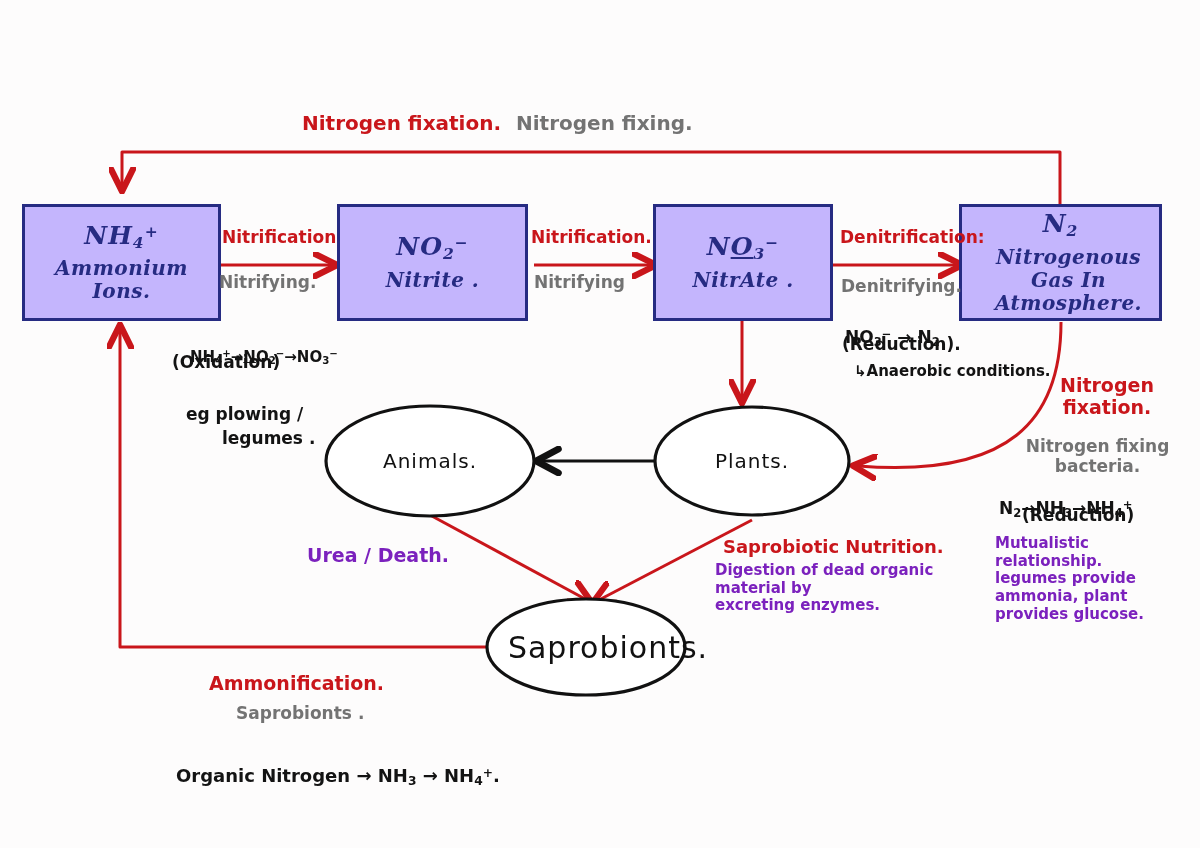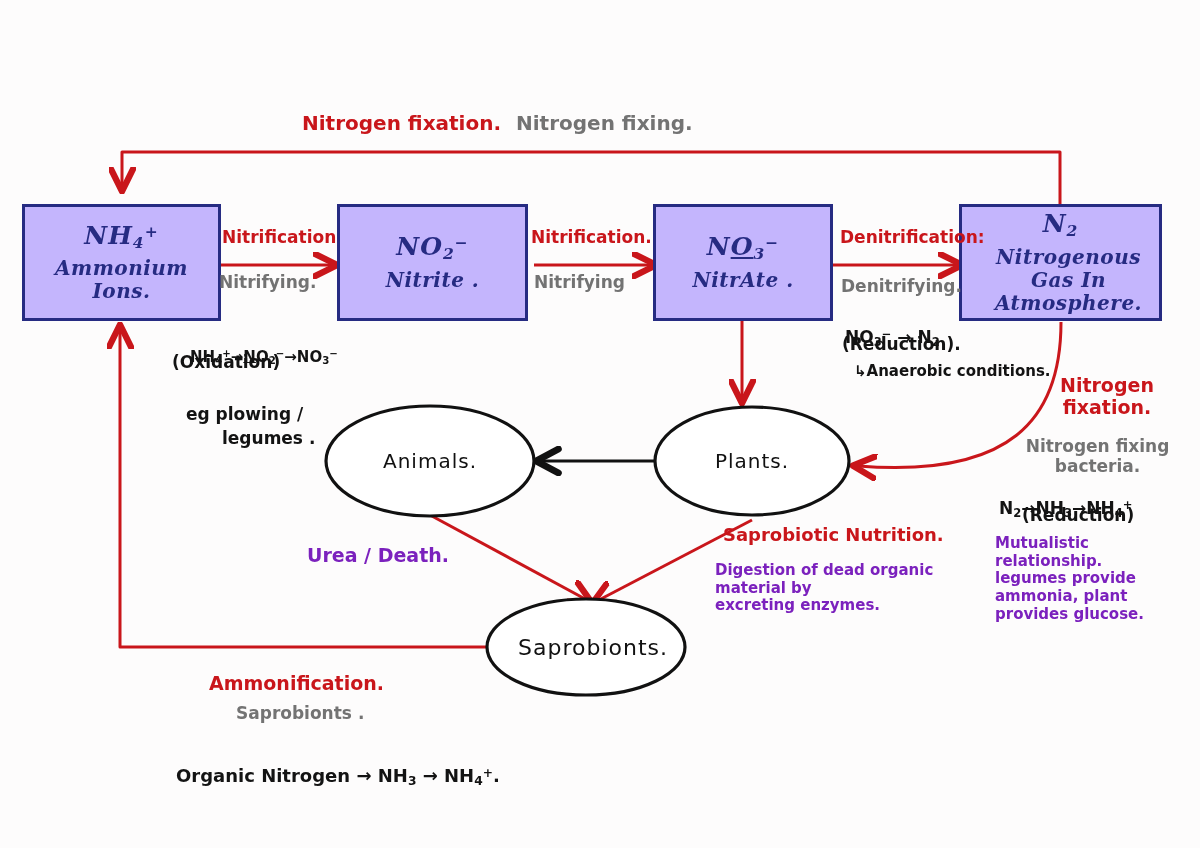--- a/index.html
+++ b/index.html
@@ -177,21 +177,21 @@
 
   <div class="box" style="left:959px; top:204px; width:203px; height:117px;">
     <div class="formula">
       N<sub>2</sub>
     </div>
     <div class="name" style="padding:0 8px;margin-left:16px;">Nitrogenous Gas In Atmosphere.</div>
   </div>
 
   <div class="ellipse-label" style="left:326px; top:441px; width:208px; height:40px;">Animals.</div>
   <div class="ellipse-label" style="left:655px; top:441px; width:194px; height:40px;">Plants.</div>
-  <div class="ellipse-label" style="left:494px; top:627px; width:198px; height:40px; font-size:22px;">Saprobionts.</div>
+  <div class="ellipse-label" style="left:509px; top:627px; width:198px; height:40px; font-size:30px;">Saprobionts.</div>
 
   <div class="note hand-red red f20" style="left:302px; top:112px;">Nitrogen fixation.</div>
   <div class="note hand-pink pink f20" style="left:516px; top:112px;">Nitrogen fixing.</div>
 
   <div class="note hand-red red f17" style="left:222px; top:227px;">Nitrification</div>
   <div class="note hand-pink pink f17" style="left:219px; top:272px;">Nitrifying.</div>
 
   <div class="note hand-red red f17" style="left:531px; top:227px;">Nitrification.</div>
   <div class="note hand-pink pink f17" style="left:534px; top:272px;">Nitrifying</div>
 
@@ -219,21 +219,21 @@
     N<sub>2</sub>→NH<sub>3</sub>→NH<sub>4</sub><sup>+</sup>
   </div>
   <div class="note hand-black black f17" style="left:1022px; top:505px;">(Reduction)</div>
   <div class="note hand-purple purple f15" style="left:995px; top:535px; width:205px;">Mutualistic relationship.
 legumes provide
 ammonia, plant
 provides glucose.</div>
 
   <div class="note hand-purple purple f19" style="left:307px; top:544px;">Urea / Death.</div>
 
-  <div class="note hand-red red f18" style="left:723px; top:524px;">Saprobiotic Nutrition.</div>
+  <div class="note hand-red red f18" style="left:723px; top:536px;">Saprobiotic Nutrition.</div>
   <div class="note hand-purple purple f15" style="left:715px; top:562px; width:250px;">Digestion of dead organic
 material by
   excreting enzymes.</div>
 
   <div class="note hand-red red f19" style="left:209px; top:672px;">Ammonification.</div>
   <div class="note hand-pink pink f17" style="left:236px; top:703px;">Saprobionts .</div>
   <div class="note hand-black black f18" style="left:176px; top:744px;">
     Organic Nitrogen → NH<sub>3</sub> → NH<sub>4</sub><sup>+</sup>.
   </div>
 

